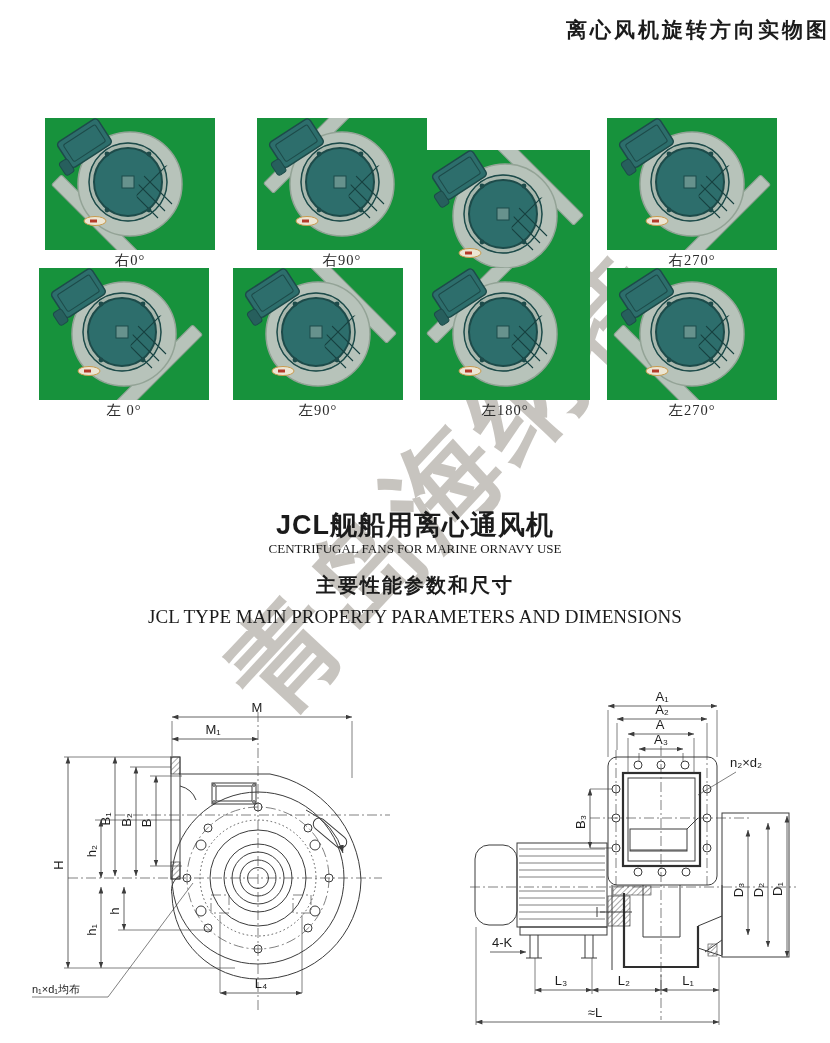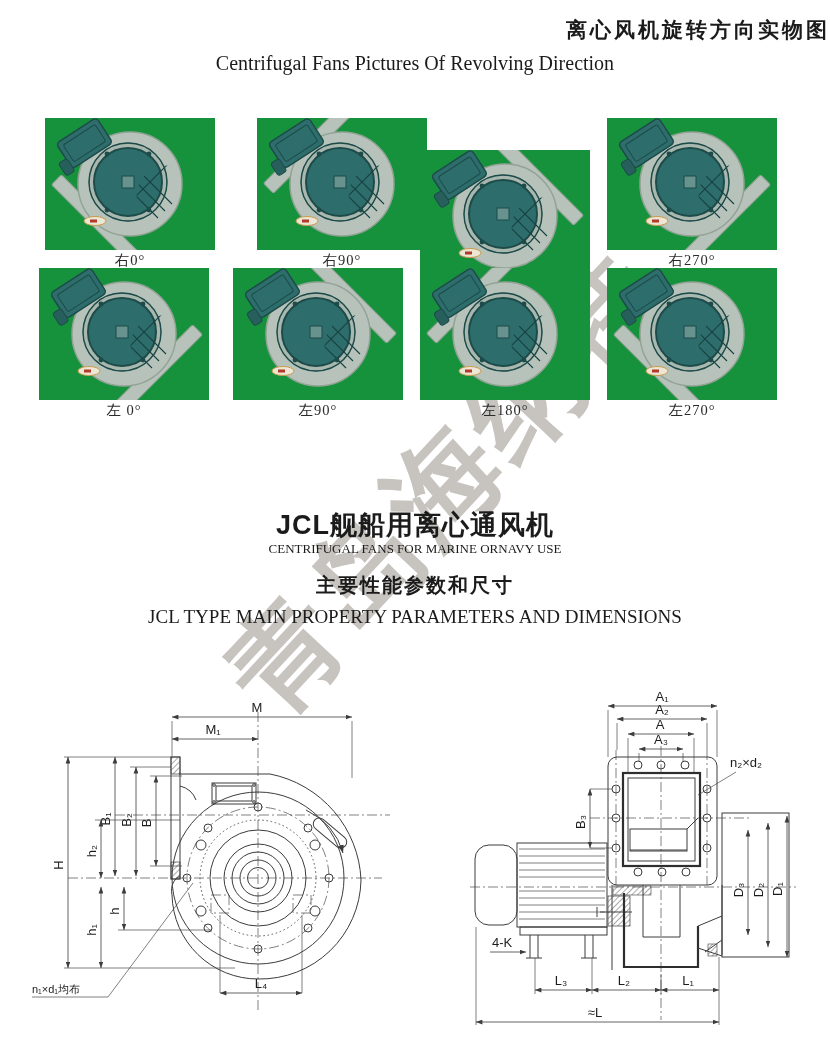--- a/index.html
+++ b/index.html
@@ -52,21 +52,20 @@
   .ext{stroke:#3c3c3c;fill:none;stroke-width:.65;}
 </style>
 </head>
 <body>
 
 <div class="page">
 
   <div class="watermark" style="color: rgb(155, 149, 140);">青岛海纳特</div>
 
   <div class="title-zh">离心风机旋转方向实物图</div>
-  <div class="title-en">Centrifugal Fans Pictures Of Revolving Direction</div>
 
   <div id="gallery">
     <div class="tile" style="left: 45px; top: 118px;">
       <svg viewBox="0 0 170 132">
         <rect x="0" y="0" width="170" height="132" fill="#17923c"></rect>
         <g transform="rotate(45 85 66)">
           <rect x="30" y="108" width="110" height="14" rx="2" fill="#b7c3ba" stroke="#8fa093" stroke-width="1"></rect>
         </g>
         <circle cx="85" cy="66" r="52" fill="#b7c3ba" stroke="#93a396" stroke-width="1.5"></circle>
         <g>

